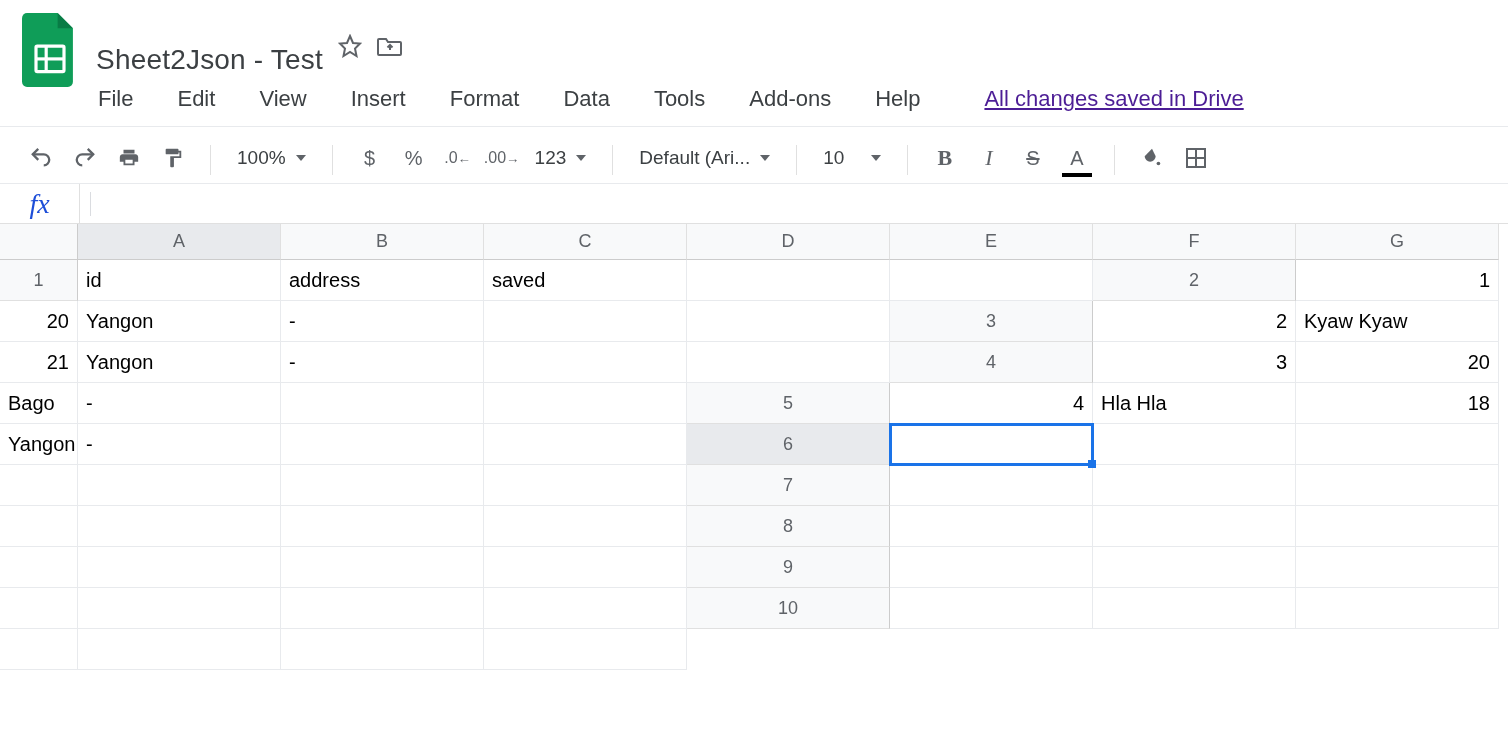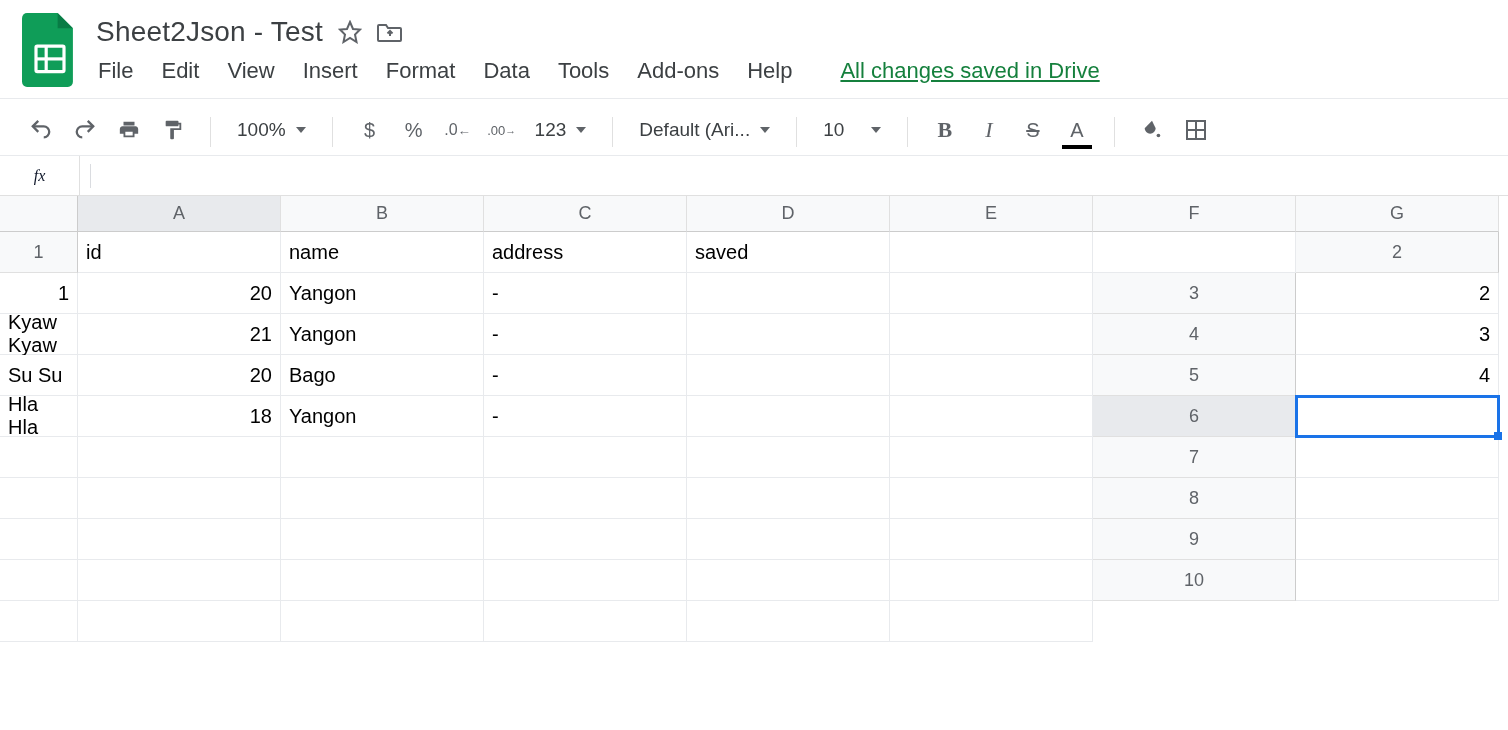--- a/index.html
+++ b/index.html
@@ -33,38 +33,39 @@
   .title-row {
     display: flex;
     align-items: center;
     gap: 14px;
     padding-top: 6px;
   }
   .title {
     font-size: 28px;
     color: #3c4043;
     letter-spacing: 0.2px;
+    margin-top: 28px;
   }
   .title-icon {
     width: 26px; height: 26px;
     display: inline-flex; align-items: center; justify-content: center;
     color: #5f6368;
     cursor: pointer;
   }
   .menu-row {
     display: flex;
     align-items: center;
-    gap: 28px;
+    gap: 44px;
     padding: 10px 0 14px 2px;
     font-size: 22px;
     color: #3c4043;
   }
   .menu-item { cursor: pointer; }
   .save-status {
-    color: #15803d;
+    color: #4c1d95;
     text-decoration: underline;
     cursor: pointer;
     margin-left: 20px;
   }
 
   
   .toolbar-wrap { border-top: 1px solid #e8eaed; border-bottom: 1px solid #e8eaed; }
   .toolbar {
     display: flex;
     align-items: flex-end;
@@ -101,21 +102,21 @@
   }
 
   
   .formula-bar {
     display:flex; align-items:center;
     border-bottom: 1px solid #e0e0e0;
     height: 40px;
   }
   .fx-label {
     width: 80px; text-align:center; font-style: italic; font-family: "Times New Roman", serif;
-    color: #0f172a; font-size: 16px; border-right:1px solid #e0e0e0; height:100%;
+    color: #1d4ed8; font-size: 28px; border-right:1px solid #e0e0e0; height:100%;
     display:flex; align-items:center; justify-content:center;
   }
   .fx-sep { width:1px; height:24px; background:#dadce0; margin-left:10px; }
   .formula-input {
     flex:1; border:none; outline:none; height:100%; padding: 0 12px; font-size:18px;
   }
 
   
   .grid {
     display: grid;
@@ -221,21 +222,21 @@
     </span>
     <span class="tool-sep"></span>
     <span class="tool-text">
       <span>100%</span>
         <span class="dropdown-arrow"></span>
     </span>
     <span class="tool-sep"></span>
     <span class="tool-btn">$</span>
     <span class="tool-btn">%</span>
     <span class="tool-btn" style="font-size:16px;">.0<sub>←</sub></span>
-    <span class="tool-btn" style="font-size:13px;">.00<sub>→</sub></span>
+    <span class="tool-btn" style="font-size:16px;">.00<sub>→</sub></span>
     <span class="tool-text">
       <span>123</span>
         <span class="dropdown-arrow"></span>
     </span>
     <span class="tool-sep"></span>
     <span class="tool-text">
       <span class="fontname">Default (Ari...</span>
         <span class="dropdown-arrow"></span>
     </span>
     <span class="tool-sep"></span>
@@ -274,21 +275,20 @@
     <div class="corner-cell"></div>
     <div class="col-header active">A</div>
     <div class="col-header">B</div>
     <div class="col-header">C</div>
     <div class="col-header">D</div>
     <div class="col-header">E</div>
     <div class="col-header">F</div>
     <div class="col-header">G</div>
     <div class="row-header">1</div>
     <div class="cell">id</div>
-    <div class="cell">name</div>
     <div class="cell">address</div>
     <div class="cell">saved</div>
     <div class="cell"></div>
     <div class="cell"></div>
     <div class="row-header">2</div>
     <div class="cell num">1</div>
     <div class="cell num">20</div>
     <div class="cell">Yangon</div>
     <div class="cell">-</div>
     <div class="cell"></div>
@@ -296,21 +296,20 @@
     <div class="row-header">3</div>
     <div class="cell num">2</div>
     <div class="cell">Kyaw Kyaw</div>
     <div class="cell num">21</div>
     <div class="cell">Yangon</div>
     <div class="cell">-</div>
     <div class="cell"></div>
     <div class="cell"></div>
     <div class="row-header">4</div>
     <div class="cell num">3</div>
-    <div class="cell">Su Su</div>
     <div class="cell num">20</div>
     <div class="cell">Bago</div>
     <div class="cell">-</div>
     <div class="cell"></div>
     <div class="cell"></div>
     <div class="row-header">5</div>
     <div class="cell num">4</div>
     <div class="cell">Hla Hla</div>
     <div class="cell num">18</div>
     <div class="cell">Yangon</div>

